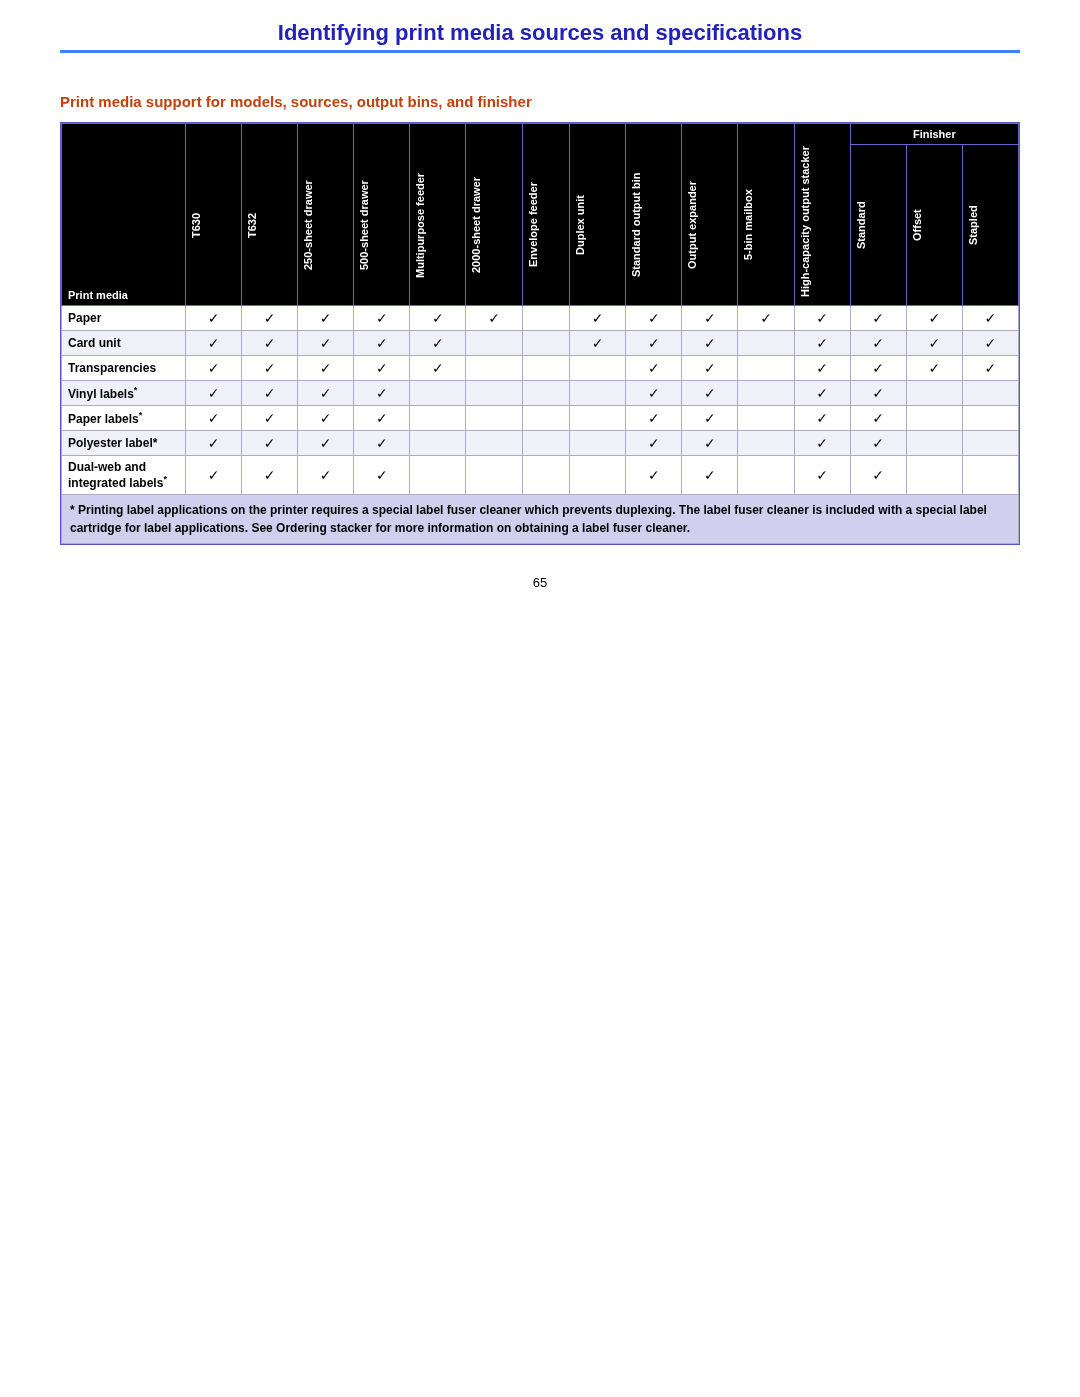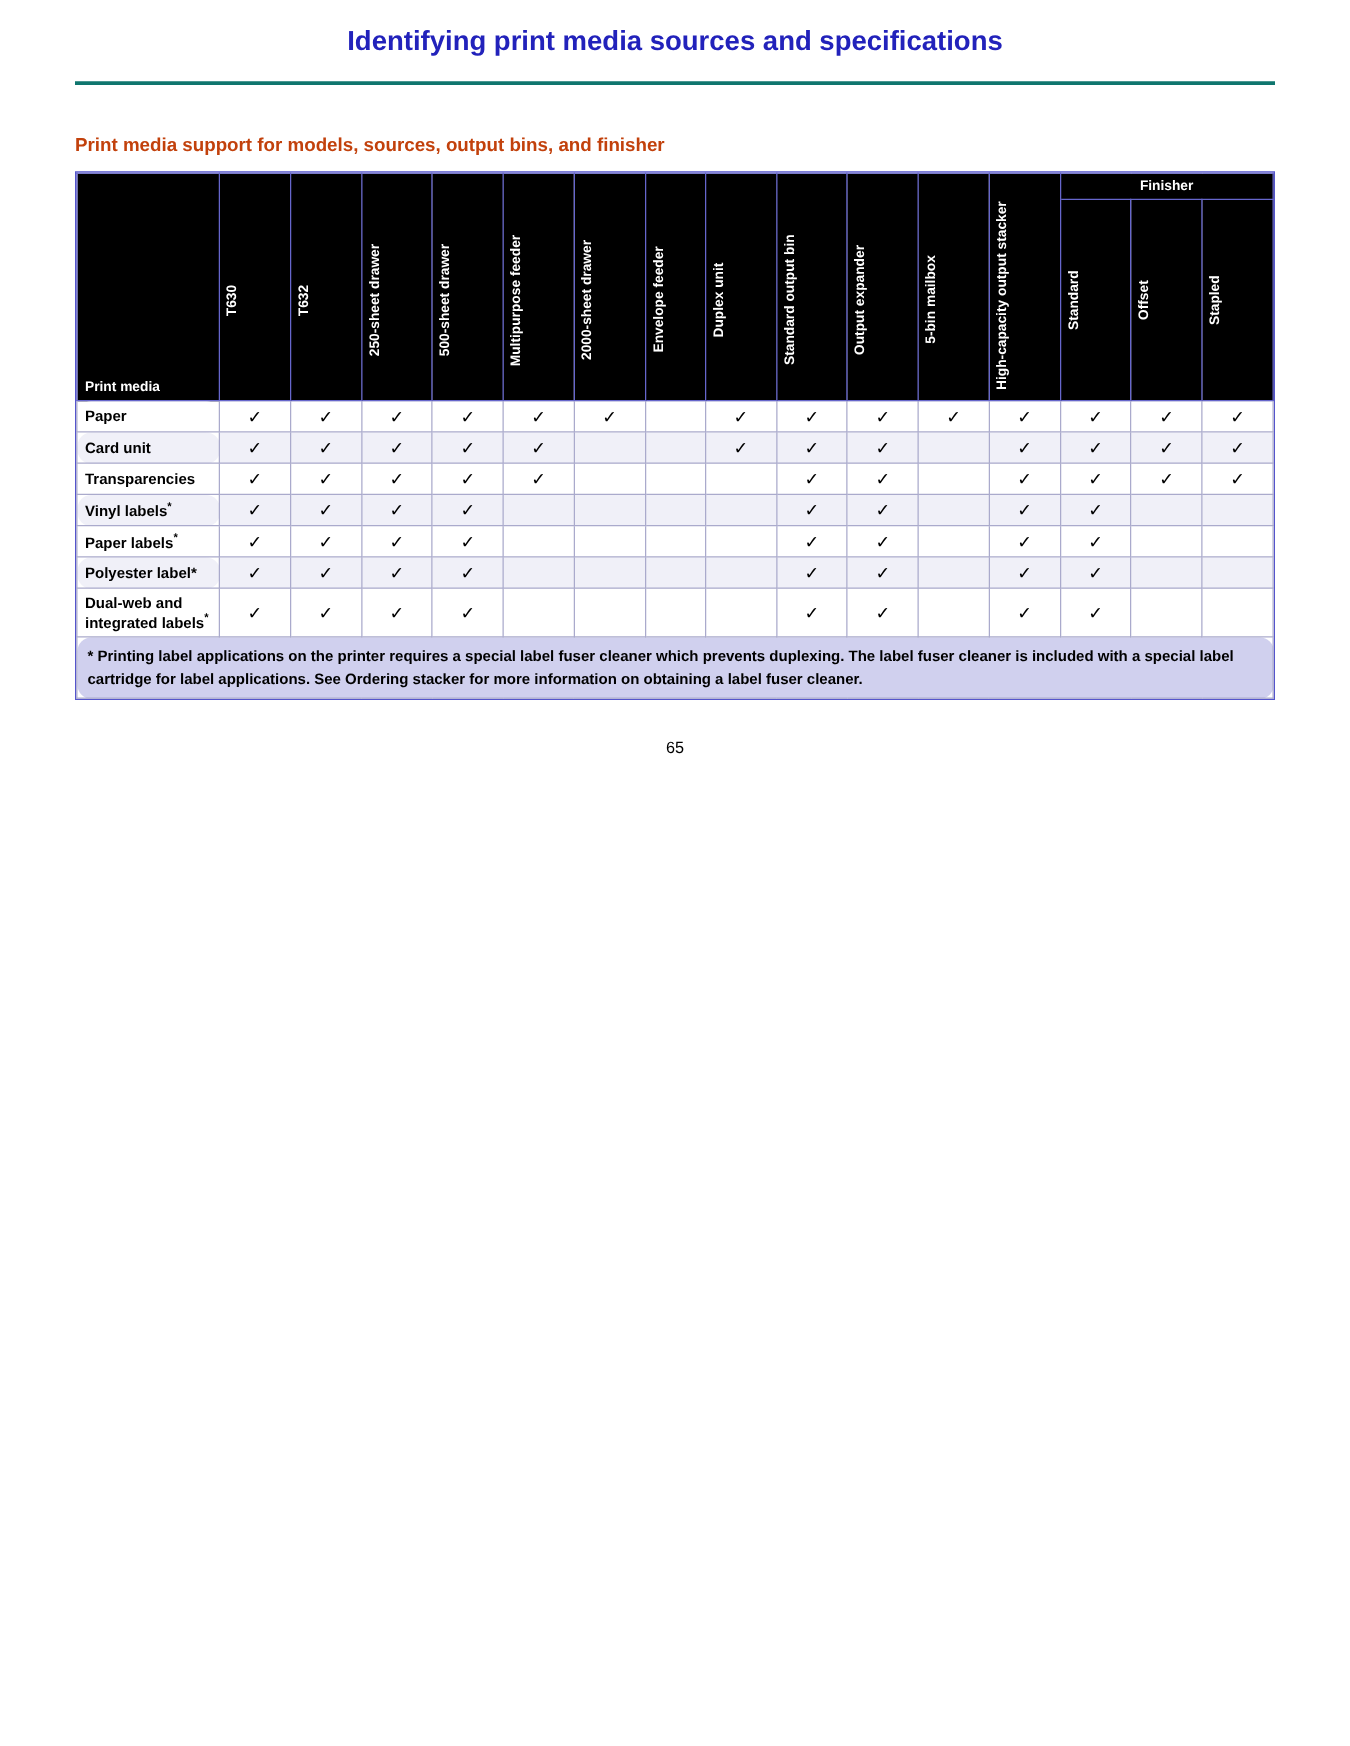--- a/index.html
+++ b/index.html
@@ -7,23 +7,23 @@
       background: #ffffff;
       font-family: Arial, Helvetica, sans-serif;
       font-size: 13px;
       color: #000000;
       width: 1080px;
       min-height: 1397px;
       padding: 0 60px 60px 60px;
     }
 
     .page-title-container {
-      border-bottom: 3px solid #0f766e;
+      border-bottom: 3px solid #3b82f6;
       margin-bottom: 40px;
-      padding-bottom: 19px;
+      padding-bottom: 4px;
       padding-top: 20px;
     }
 
     .page-title {
       color: #2222bb;
       font-size: 22px;
       font-weight: bold;
       text-align: center;
     }
 
@@ -50,21 +50,21 @@
       background-color: #000000;
       color: #ffffff;
       font-size: 11px;
       font-weight: bold;
       border: 1px solid #6666cc;
       text-align: center;
       vertical-align: bottom;
     }
 
     .col-print-media {
-      width: 114px;
+      width: 124px;
       text-align: left !important;
       vertical-align: bottom !important;
       padding: 6px 6px 4px 6px;
     }
 
     .rotated-header {
       writing-mode: vertical-rl;
       transform: rotate(180deg);
       white-space: nowrap;
       padding: 8px 4px;
@@ -88,21 +88,20 @@
       text-align: center;
       font-size: 13px;
       vertical-align: middle;
     }
 
     tbody tr td:first-child {
       text-align: left;
       font-weight: bold;
       font-size: 12px;
       background-color: #ffffff;
-      border-radius: 11px;
     }
 
     tbody tr:nth-child(even) td {
       background-color: #f0f0f8;
     }
     tbody tr:nth-child(even) td:first-child {
       background-color: #f0f0f8;
     }
     tbody tr:nth-child(odd) td {
       background-color: #ffffff;

